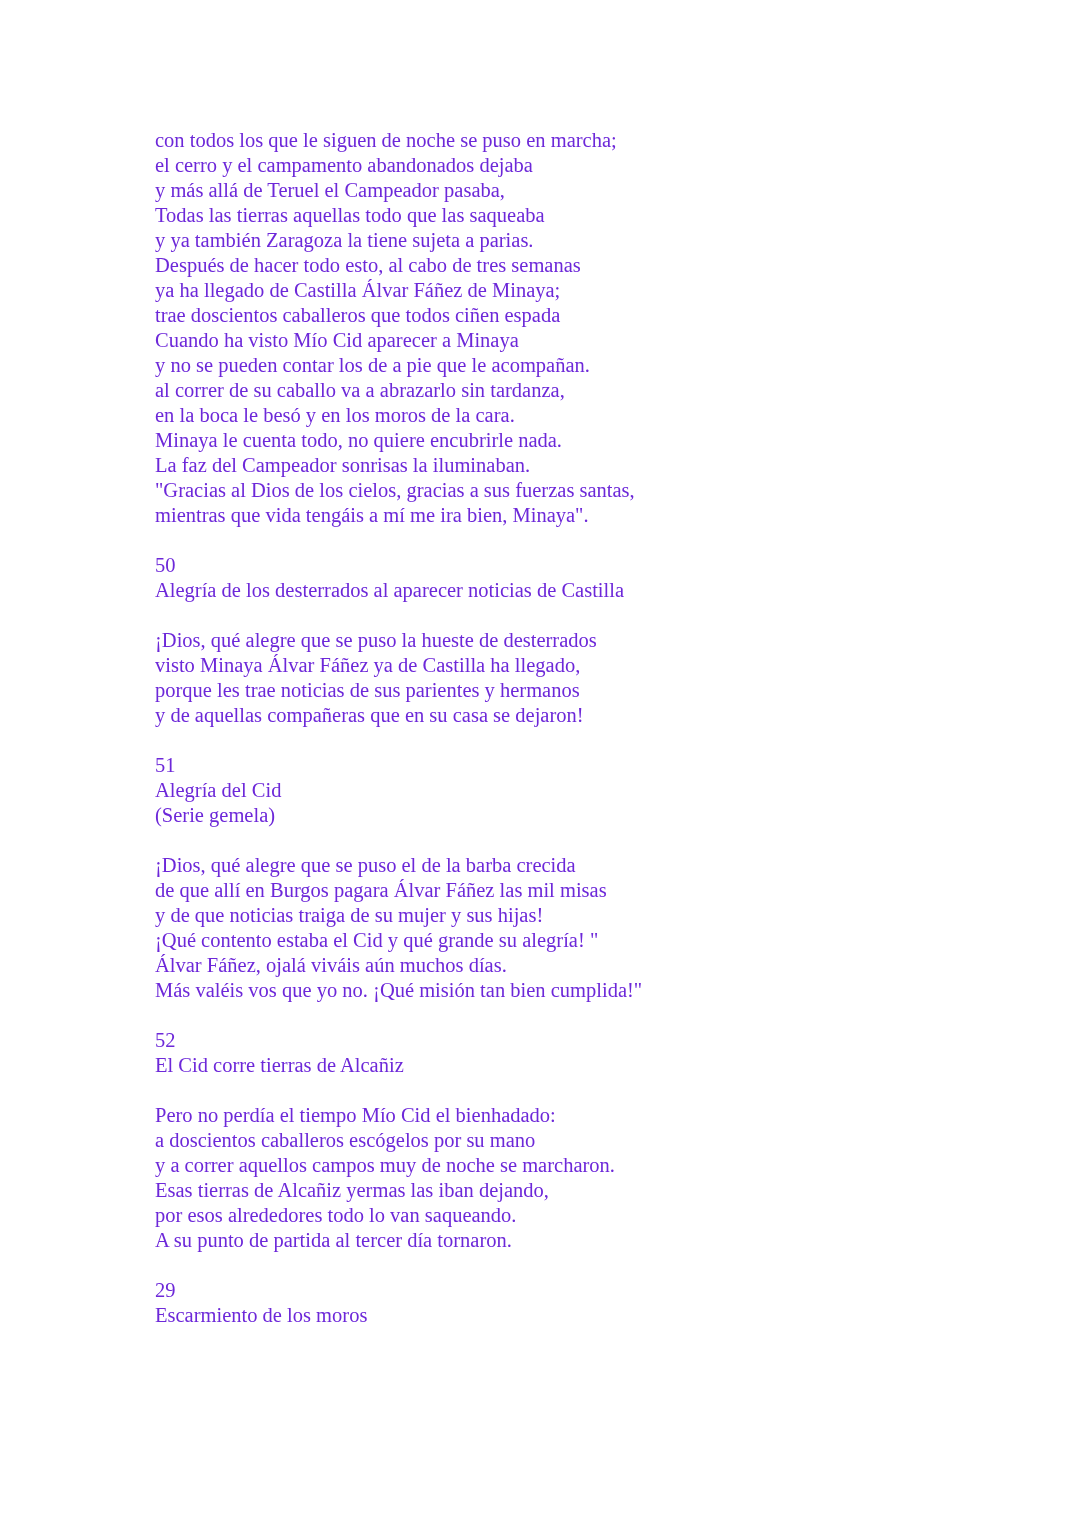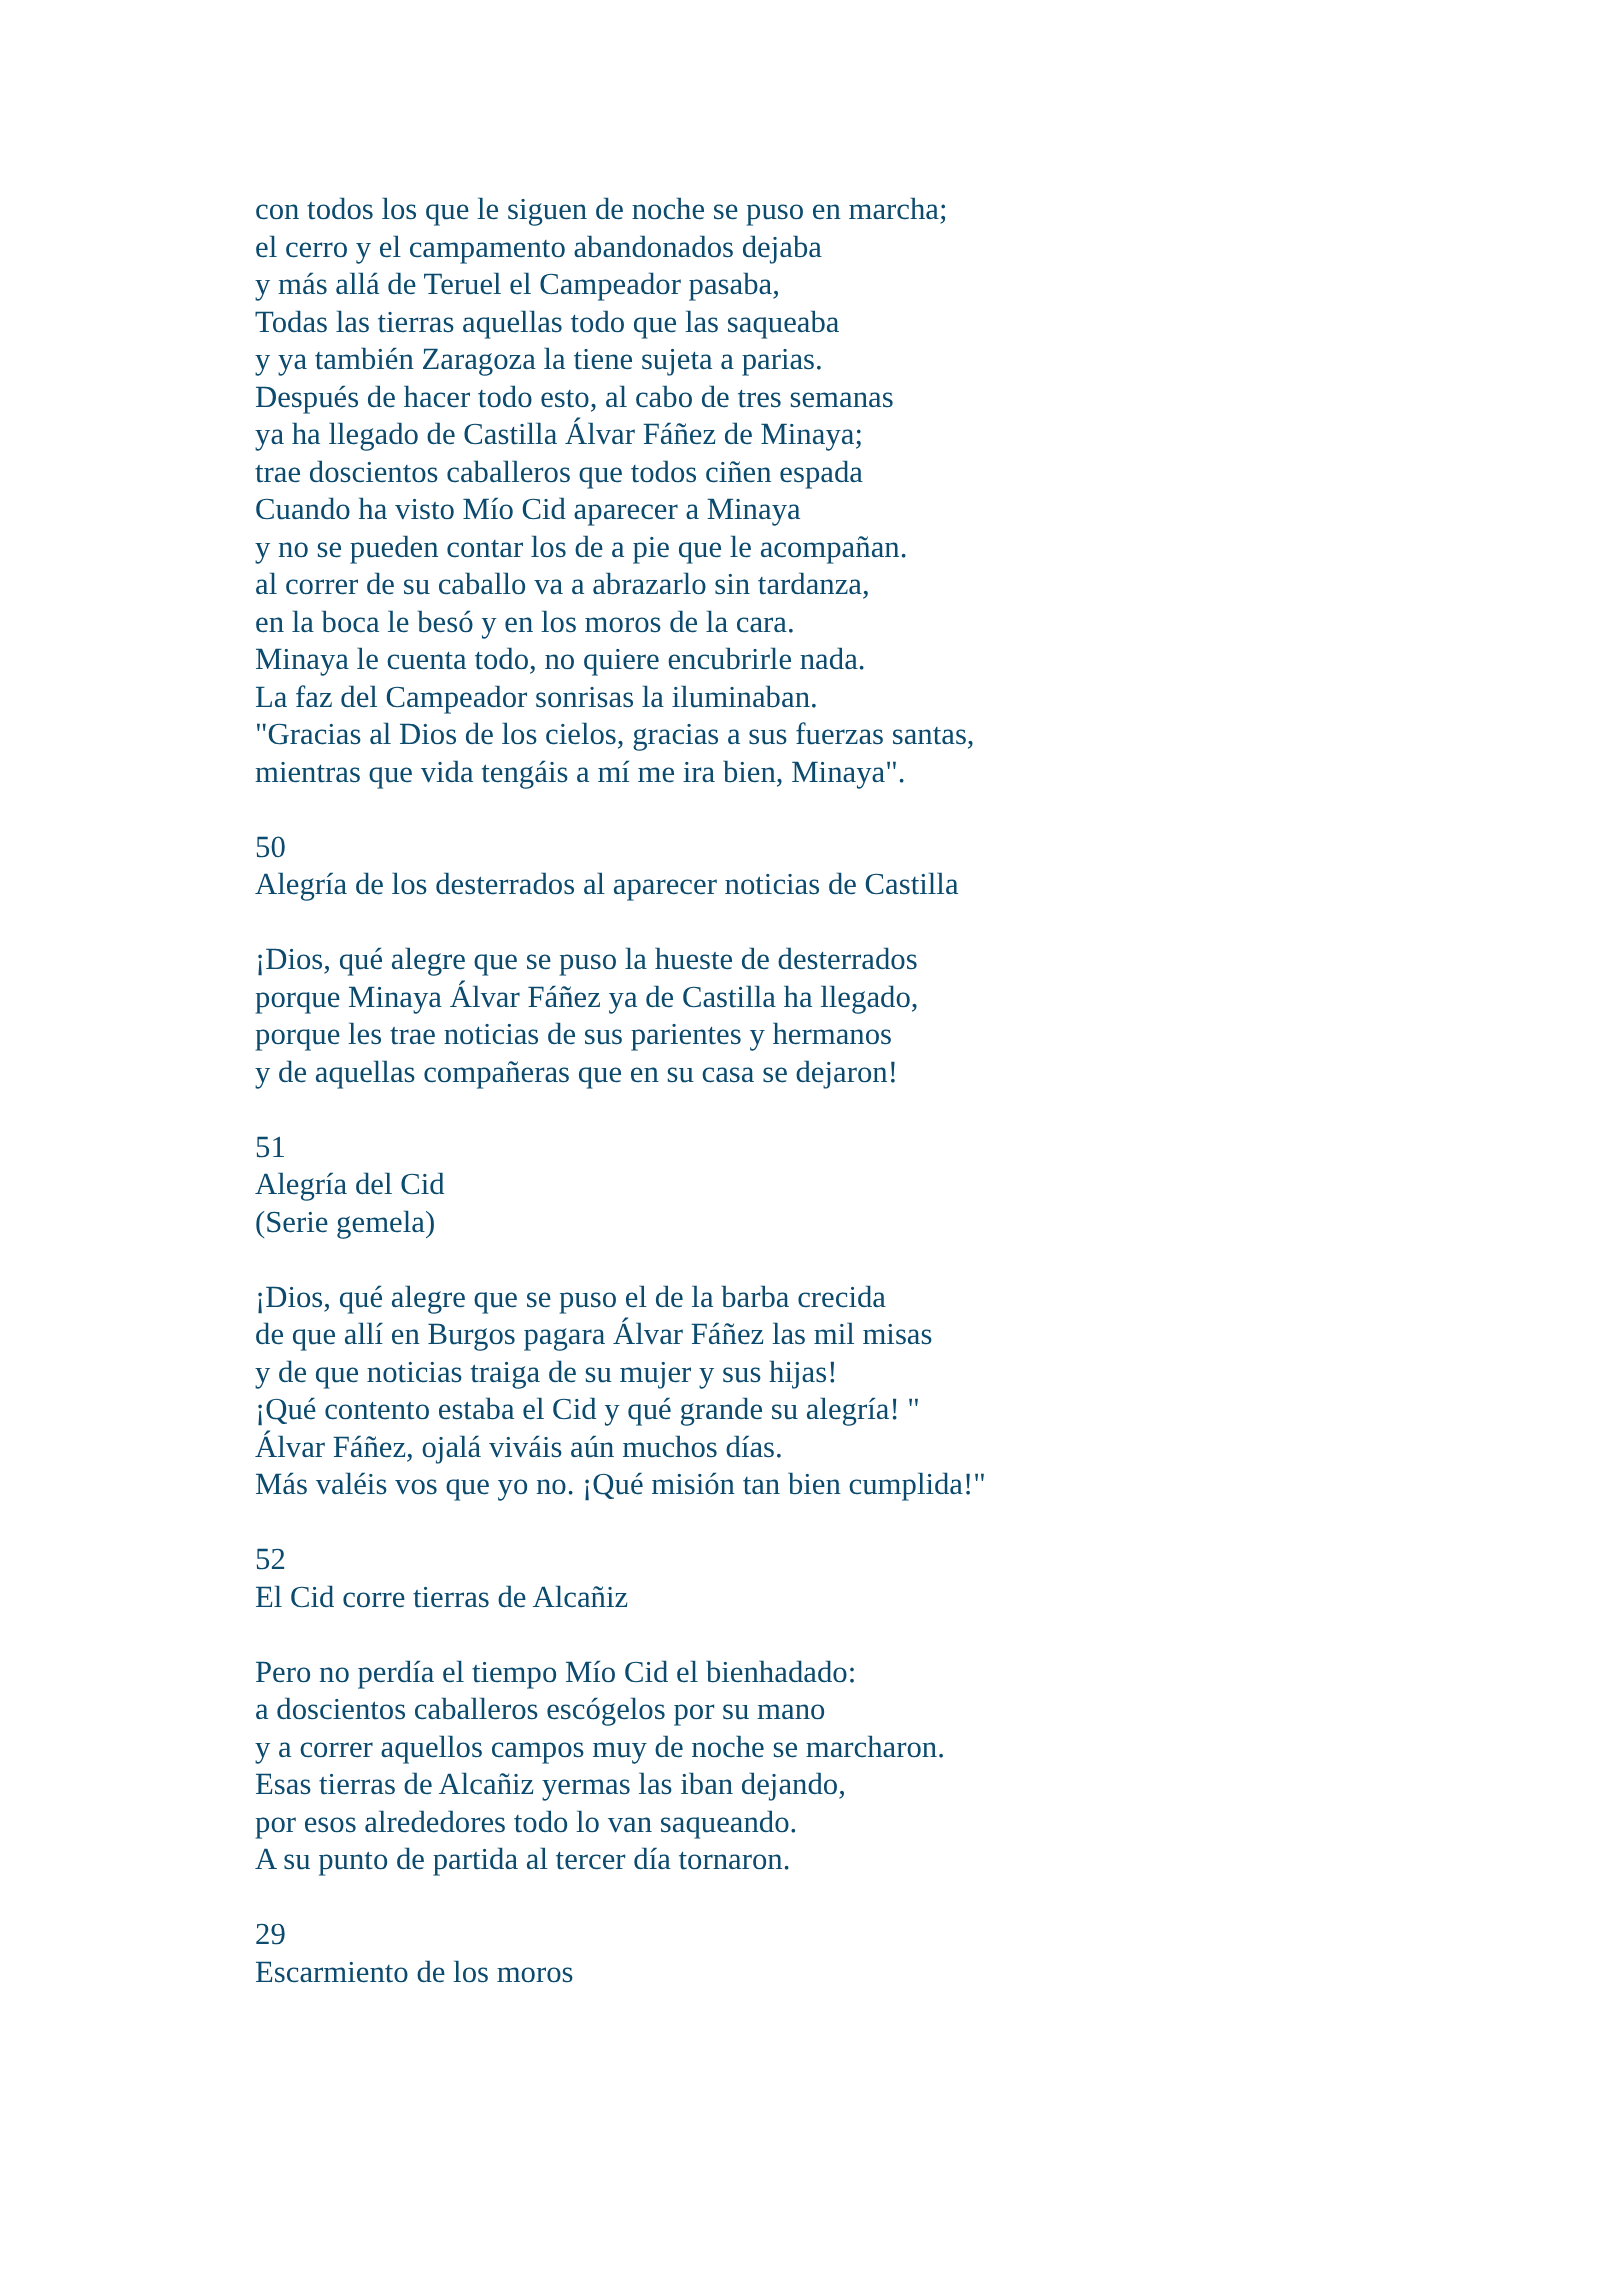--- a/index.html
+++ b/index.html
@@ -8,27 +8,27 @@
       background: #ffffff;
     }
     body {
       width: 1080px;
       height: 1528px;
       position: relative;
       overflow: hidden;
     }
     .page {
       position: absolute;
-      left: 170px;
+      left: 155px;
       top: 128px;
       width: 800px;
       font-family: "Liberation Serif", "DejaVu Serif", serif;
       font-size: 20.5px;
       line-height: 25px;
-      color: #0c4a6e;
+      color: #6d28d9;
     }
     .line {
       display: block;
       white-space: pre;
       height: 25px;
     }
     .blank {
       display: block;
       height: 25px;
     }
@@ -62,21 +62,21 @@
     <span class="line">mientras que vida tengáis a mí me ira bien, Minaya".</span>
   </div>
 
   <span class="blank"></span>
 
   <div>
     <span class="section-number">50</span>
     <span class="section-title">Alegría de los desterrados al aparecer noticias de Castilla</span>
     <span class="blank"></span>
     <span class="line">¡Dios, qué alegre que se puso la hueste de desterrados</span>
-    <span class="line">porque Minaya Álvar Fáñez ya de Castilla ha llegado,</span>
+    <span class="line">visto Minaya Álvar Fáñez ya de Castilla ha llegado,</span>
     <span class="line">porque les trae noticias de sus parientes y hermanos</span>
     <span class="line">y de aquellas compañeras que en su casa se dejaron!</span>
   </div>
 
   <span class="blank"></span>
 
   <div>
     <span class="section-number">51</span>
     <span class="section-title">Alegría del Cid</span>
     <span class="section-subtitle">(Serie gemela)</span>

